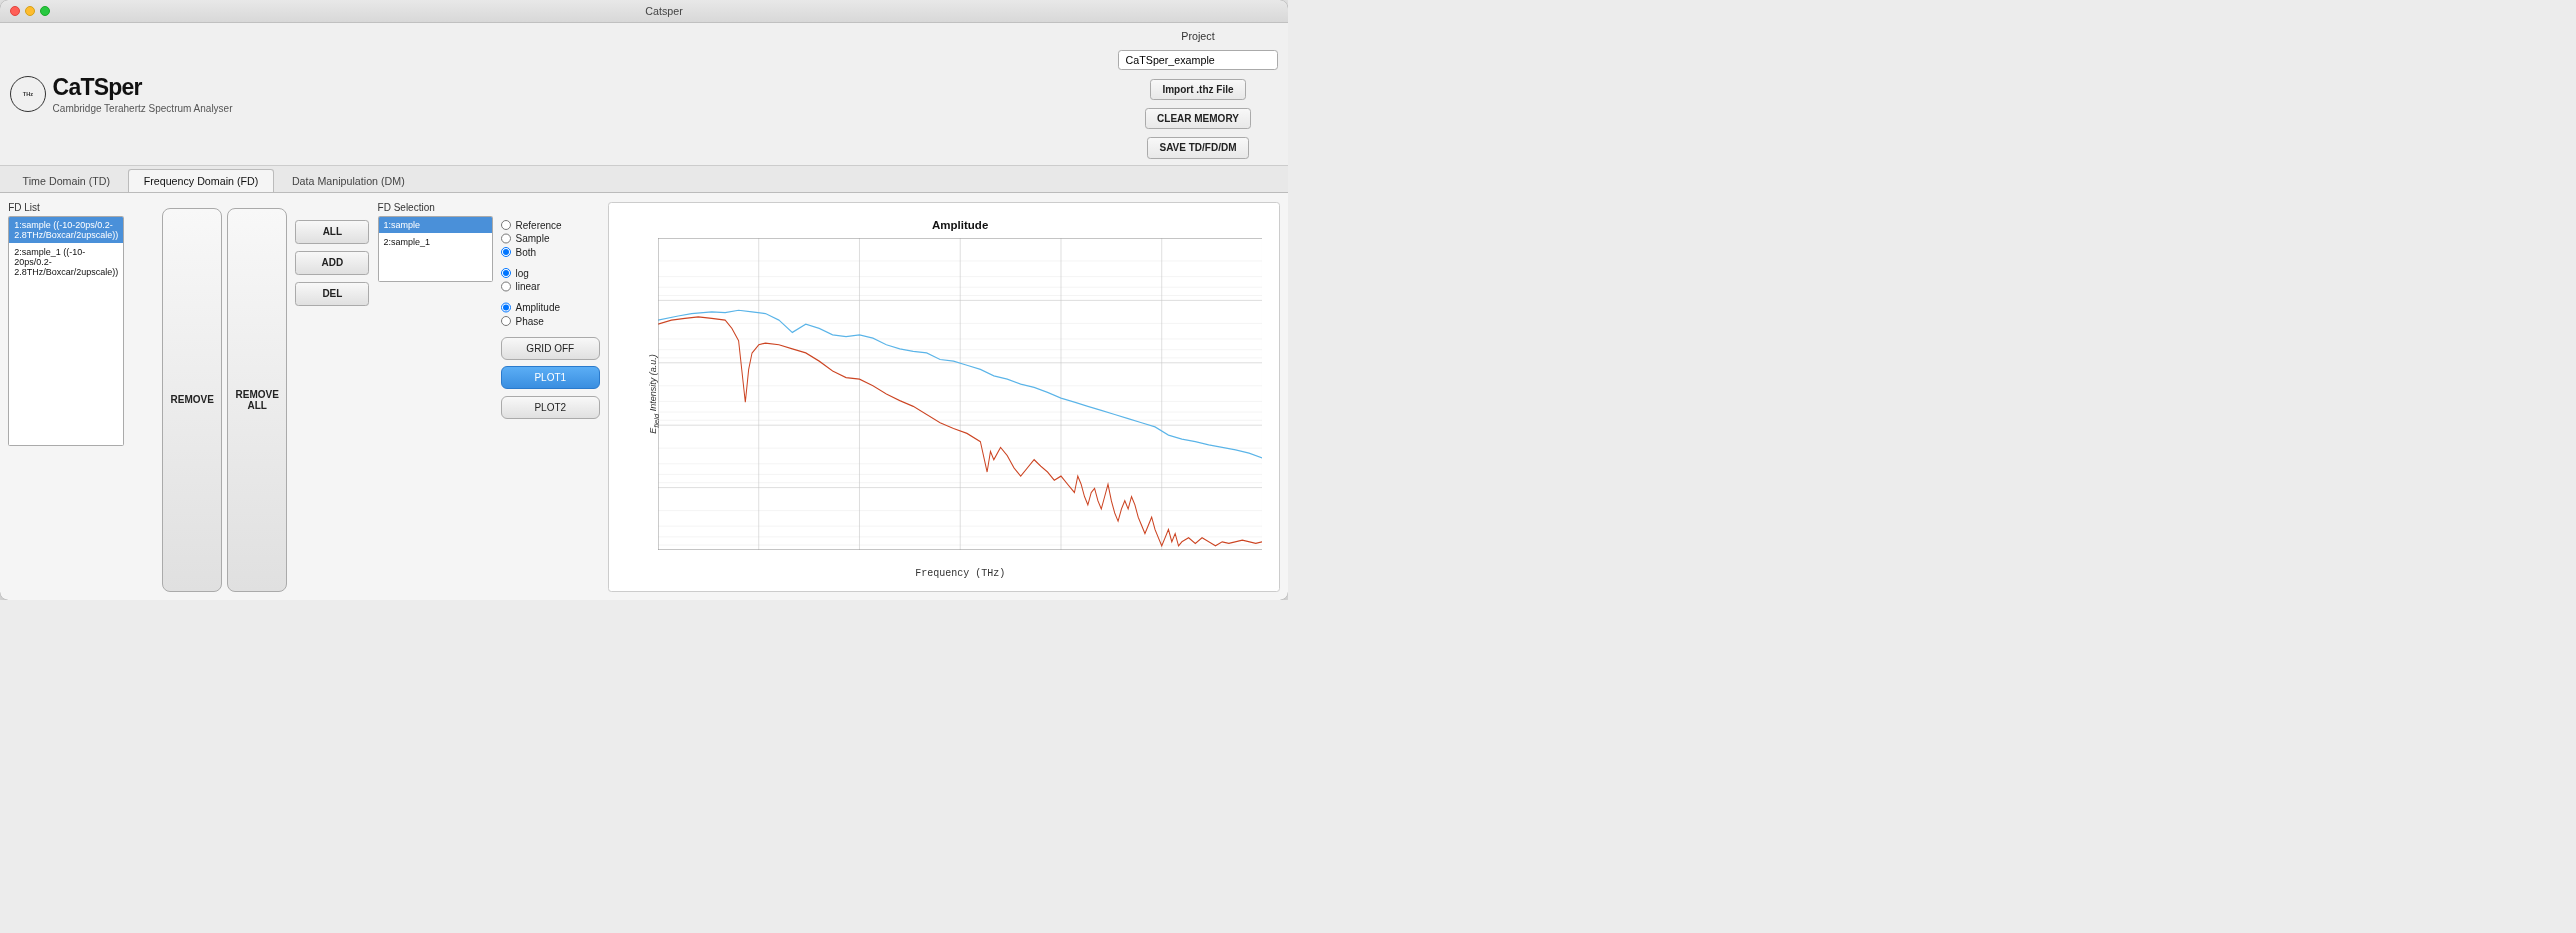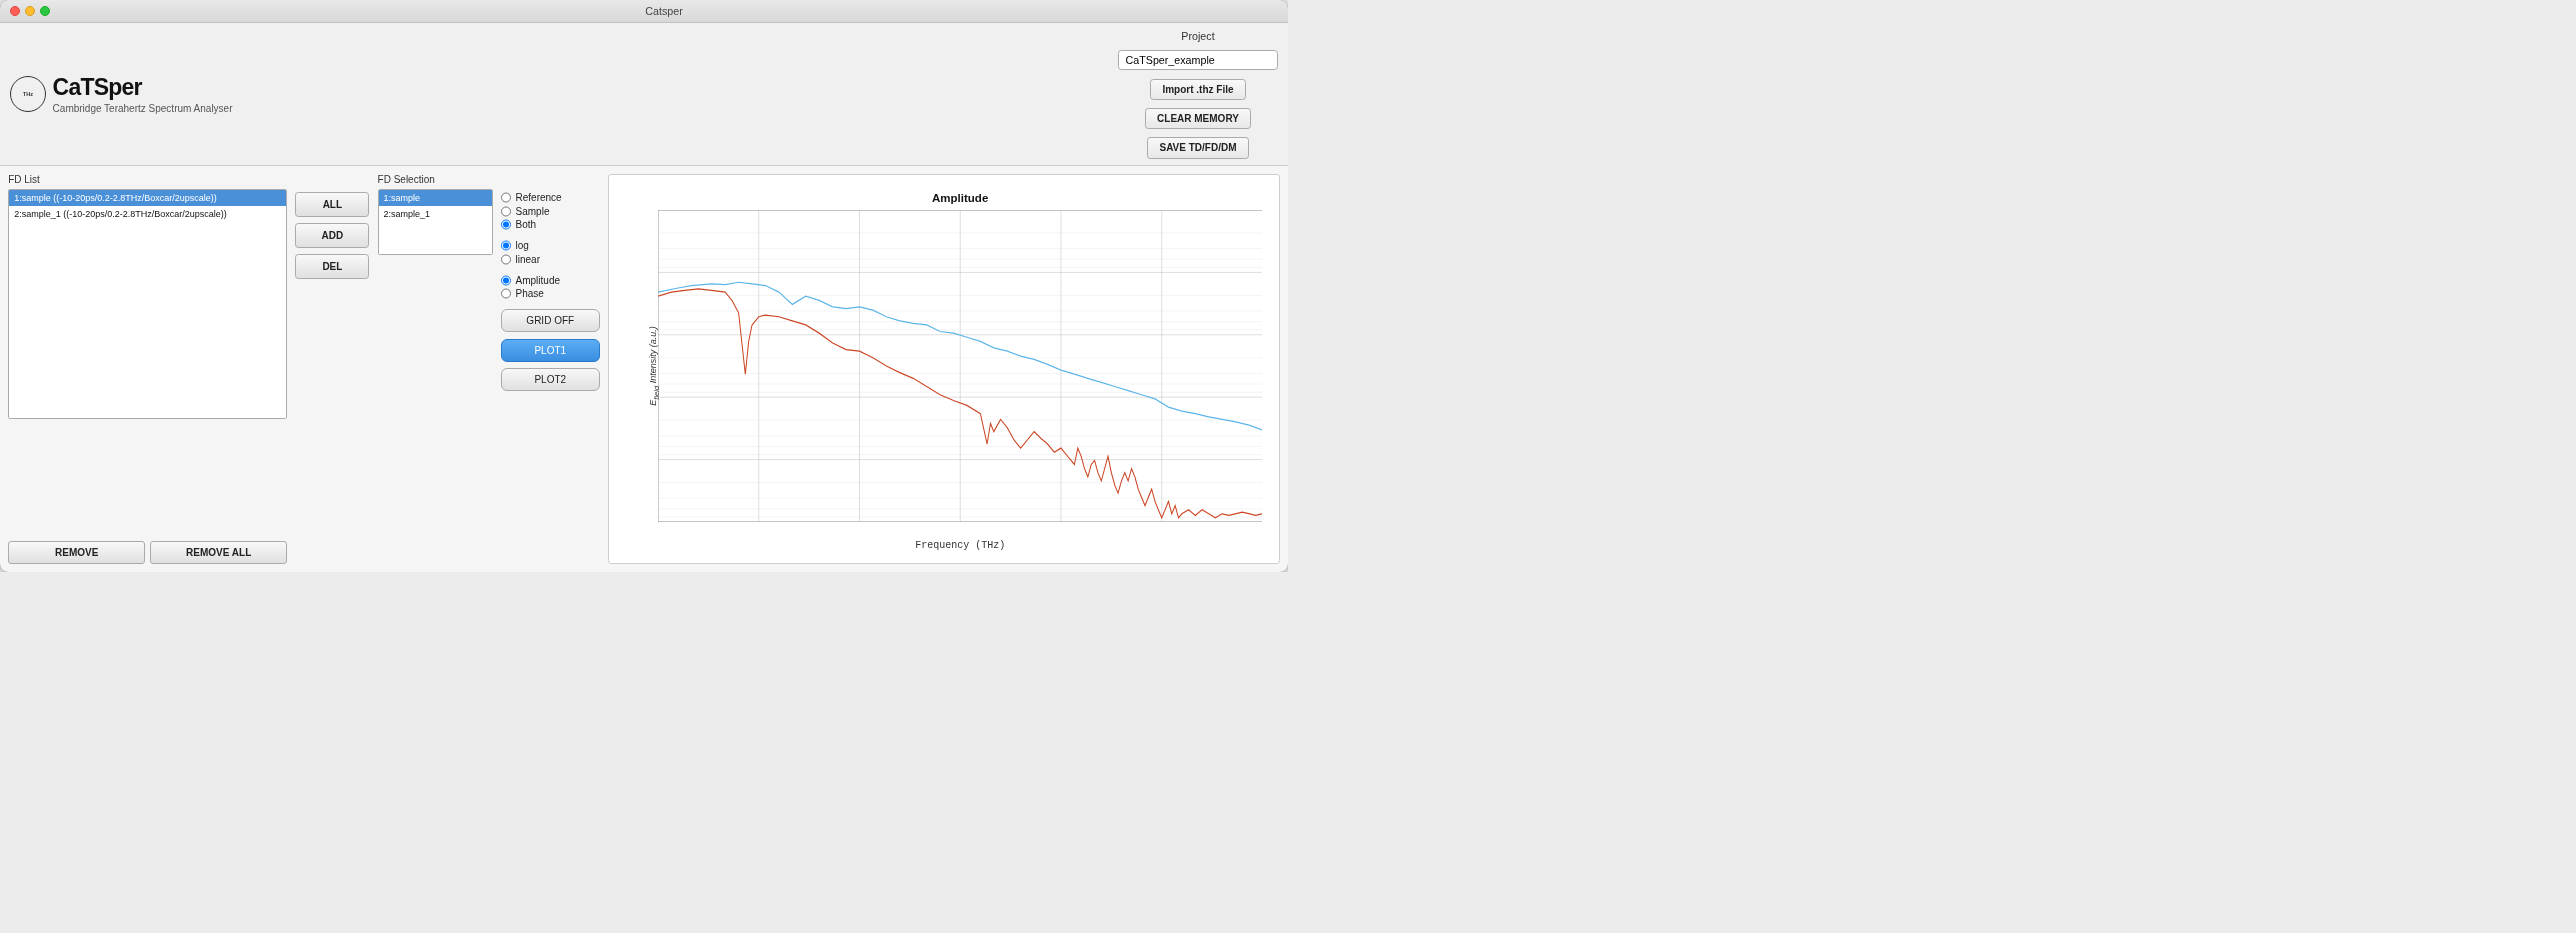--- a/index.html
+++ b/index.html
@@ -138,21 +138,21 @@
     }
     .main-content {
       display: flex;
       padding: 8.2px;
       gap: 8.2px;
       background: #f5f5f5;
       min-height: 394px;
     }
     .left-panel {
       display: flex;
-      flex-direction: column;
+      flex-direction: row;
       width: 279px;
       flex-shrink: 0;
       gap: 38px;
     }
     .fd-list-section {
       flex: 1;
     }
     .section-label {
       font-size: 10px;
       color: #333;
@@ -178,21 +178,21 @@
     }
     .bottom-btns {
       display: flex;
       gap: 5px;
       margin-top: 6.6px;
     }
     .bottom-btn {
       flex: 1;
       padding: 5px 6.6px;
       border: 0.8px solid #aaa;
-      border-radius: 3px;
+      border-radius: 8px;
       background: linear-gradient(to bottom, #f8f8f8, #e0e0e0);
       font-size: 10px;
       font-weight: 600;
       cursor: pointer;
       color: #222;
     }
     .middle-panel {
       display: flex;
       flex-direction: column;
       width: 74px;
@@ -339,20 +339,25 @@
     </div>
     <div class="header-right">
       <span class="project-label">Project</span>
       <input class="project-input" type="text" value="CaTSper_example" style="">
       <button class="header-btn">Import .thz File</button>
       <button class="header-btn">CLEAR MEMORY</button>
       <button class="header-btn">SAVE TD/FD/DM</button>
     </div>
   </div>
 
+  <div class="tabs-bar">
+    <div class="tab">Time Domain (TD)</div>
+    <div class="tab active">Frequency Domain (FD)</div>
+    <div class="tab">Data Manipulation (DM)</div>
+  </div>
 
   <div class="main-content">
 
     <div class="left-panel">
       <div class="fd-list-section">
         <div class="section-label">FD List</div>
         <div class="list-box">
           <div class="list-item selected">1:sample ((-10-20ps/0.2-2.8THz/Boxcar/2upscale))</div>
           <div class="list-item">2:sample_1 ((-10-20ps/0.2-2.8THz/Boxcar/2upscale))</div>
         </div>

